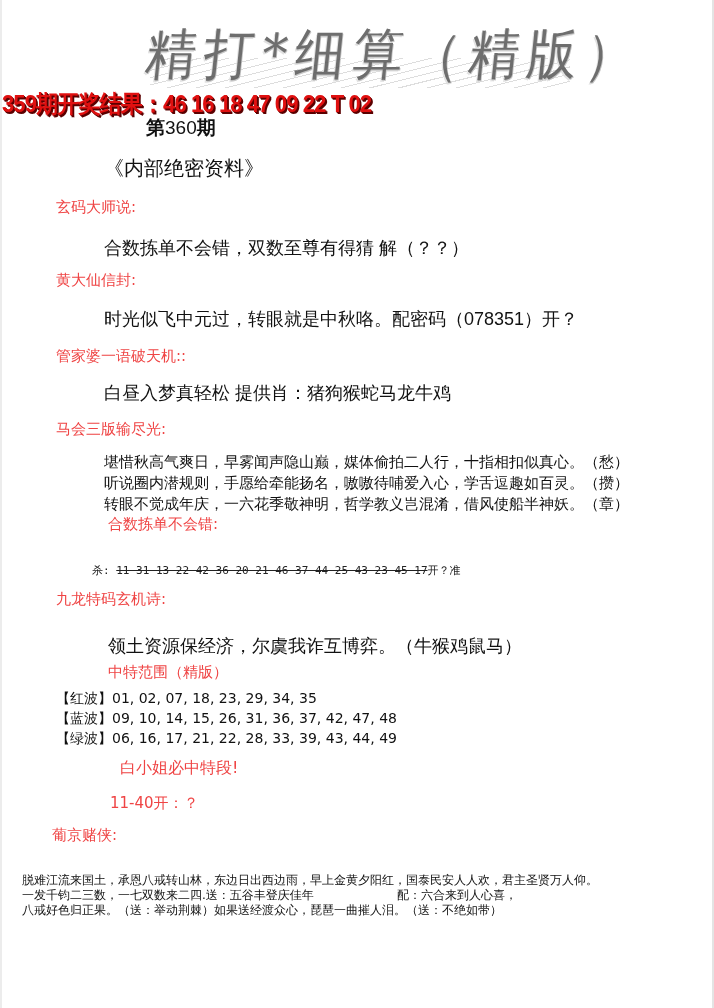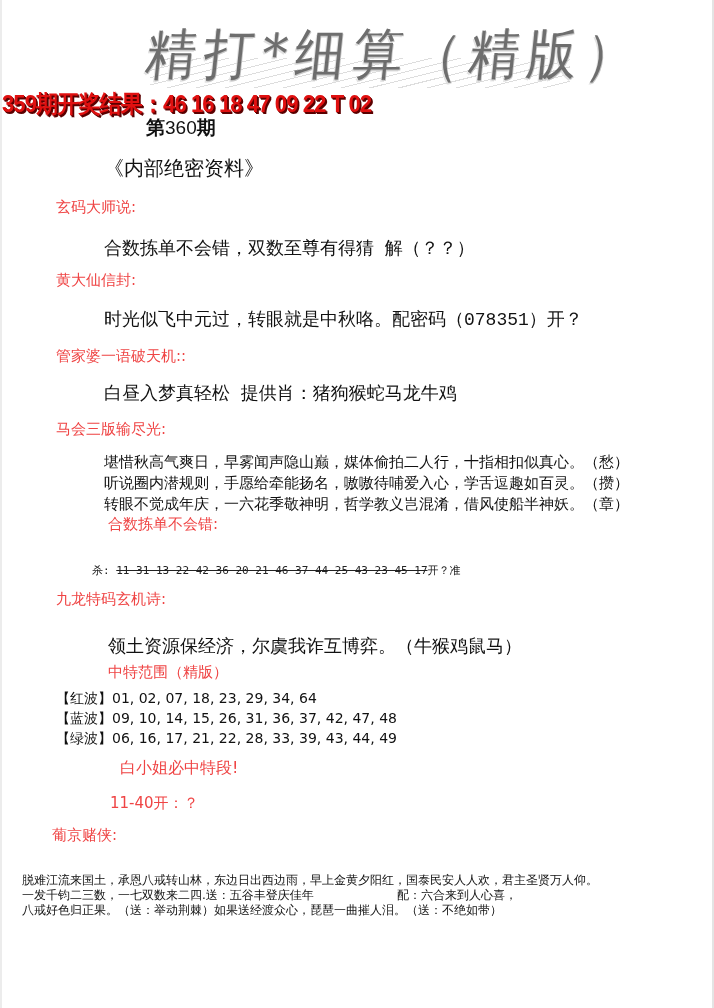--- a/index.html
+++ b/index.html
@@ -19,21 +19,21 @@
 
   .result { left:2px; top:88px; font-family:"Liberation Sans", sans-serif; font-weight:bold;
             font-size:24px; color:#e01010; letter-spacing:-1px;
             text-shadow: 2px 2px 0 #5a0000, 1px 1px 0 #700; transform:scaleX(0.92); transform-origin:left top; }
   .issue { left:146px; top:115px; font-family:"Liberation Sans", sans-serif; font-weight:bold;
            font-size:19px; color:#111; }
   .issue .num { font-weight:normal; }
 
   .doc-title { left:104px; top:155px; font-size:20px; }
   .label { font-family:"DejaVu Sans", sans-serif; font-size:15px; color:#ef4444; }
-  .big { font-family:Liberation Mono, monospace; font-size:18px; color:#111; }
+  .big { font-family:Liberation Sans, sans-serif; font-size:18px; color:#111; }
   .poem { left:104px; top:452px; font-family:"DejaVu Sans", sans-serif; font-size:15px;
           line-height:21px; color:#111; }
   .kill { left:92px; top:563px; font-family:"DejaVu Sans Mono", monospace; font-size:11px; color:#222; }
   .kill .nums { text-decoration:line-through; text-decoration-thickness:1px; }
   .wave { left:56px; font-family:"DejaVu Sans", sans-serif; font-size:14px; color:#111; }
   .small { left:22px; font-family:"DejaVu Sans", sans-serif; font-size:12px; color:#111; }
 </style>
 </head>
 <body>
 
@@ -72,21 +72,21 @@
 <div class="abs kill">
   <span>杀:</span>
   <span class="nums">11 31 13 22 42 36 20 21 46 37 44 25 43 23 45 17</span><span>开？准</span>
 </div>
 
 <div class="abs label" style="left:56px; top:590px;text-align:center;">九龙特码玄机诗:</div>
 <div class="abs big" style="left:108px; top:634px;">领土资源保经济，尔虞我诈互博弈。（牛猴鸡鼠马）</div>
 <div class="abs label" style="left:108px; top:663px;">中特范围（精版）</div>
 
 <div class="abs wave" style="top:690px;">
-  <span>【红波】</span><span>01, 02, 07, 18, 23, 29, 34, 64</span>
+  <span>【红波】</span><span>01, 02, 07, 18, 23, 29, 34, 35</span>
 </div>
 <div class="abs wave" style="top:710px;">
   <span>【蓝波】</span><span>09, 10, 14, 15, 26, 31, 36, 37, 42, 47, 48</span>
 </div>
 <div class="abs wave" style="top:730px;">
   <span>【绿波】</span><span>06, 16, 17, 21, 22, 28, 33, 39, 43, 44, 49</span>
 </div>
 
 <div class="abs label" style="left:120px; top:758px; font-size:16px;">白小姐必中特段!</div>
 <div class="abs label" style="left:110px; top:794px; font-size:15px;">11-40开：？</div>

